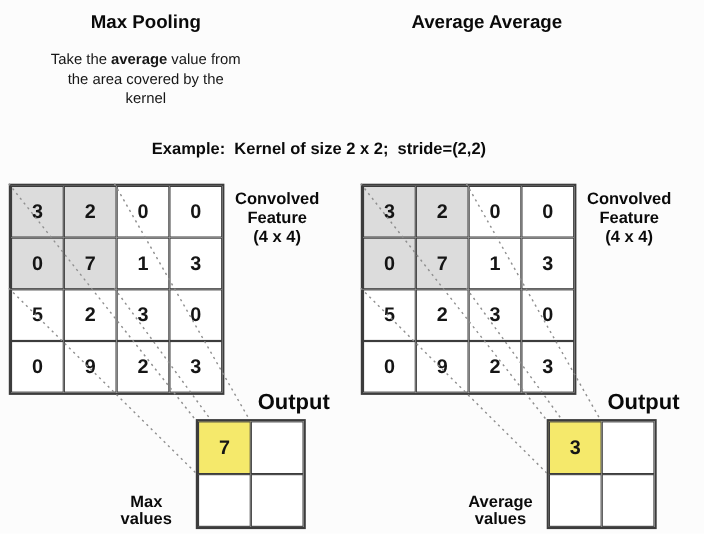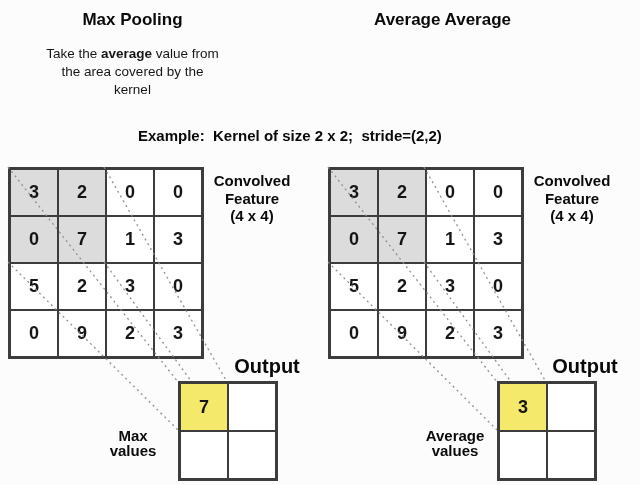--- a/index.html
+++ b/index.html
@@ -93,21 +93,21 @@
     position:absolute;z-index:4;
     text-align:center;font-weight:700;color:#0a0a0a;
     white-space:pre-line;
   }
   .conv-label{font-size:15px;line-height:17.5px;top:172px;width:96px;}
   .cl-left{left:204px;}
   .cl-right{left:524px;}
   .out-label{font-size:20px;top:355px;width:72px;}
   .ol-left{left:231px;}
   .ol-right{left:549px;}
-  .val-label{font-size:15px;line-height:14.5px;top:429px;width:80px;text-align:center;}
+  .val-label{font-size:15px;line-height:14.5px;top:450px;width:80px;text-align:center;}
   .vl-left{left:93px;}
   .vl-right{left:415px;}
 </style>
 </head>
 <body>
 
 <div class="canvas">
 
   <div class="hdr hdr-left">
     <h1>Max Pooling</h1>

